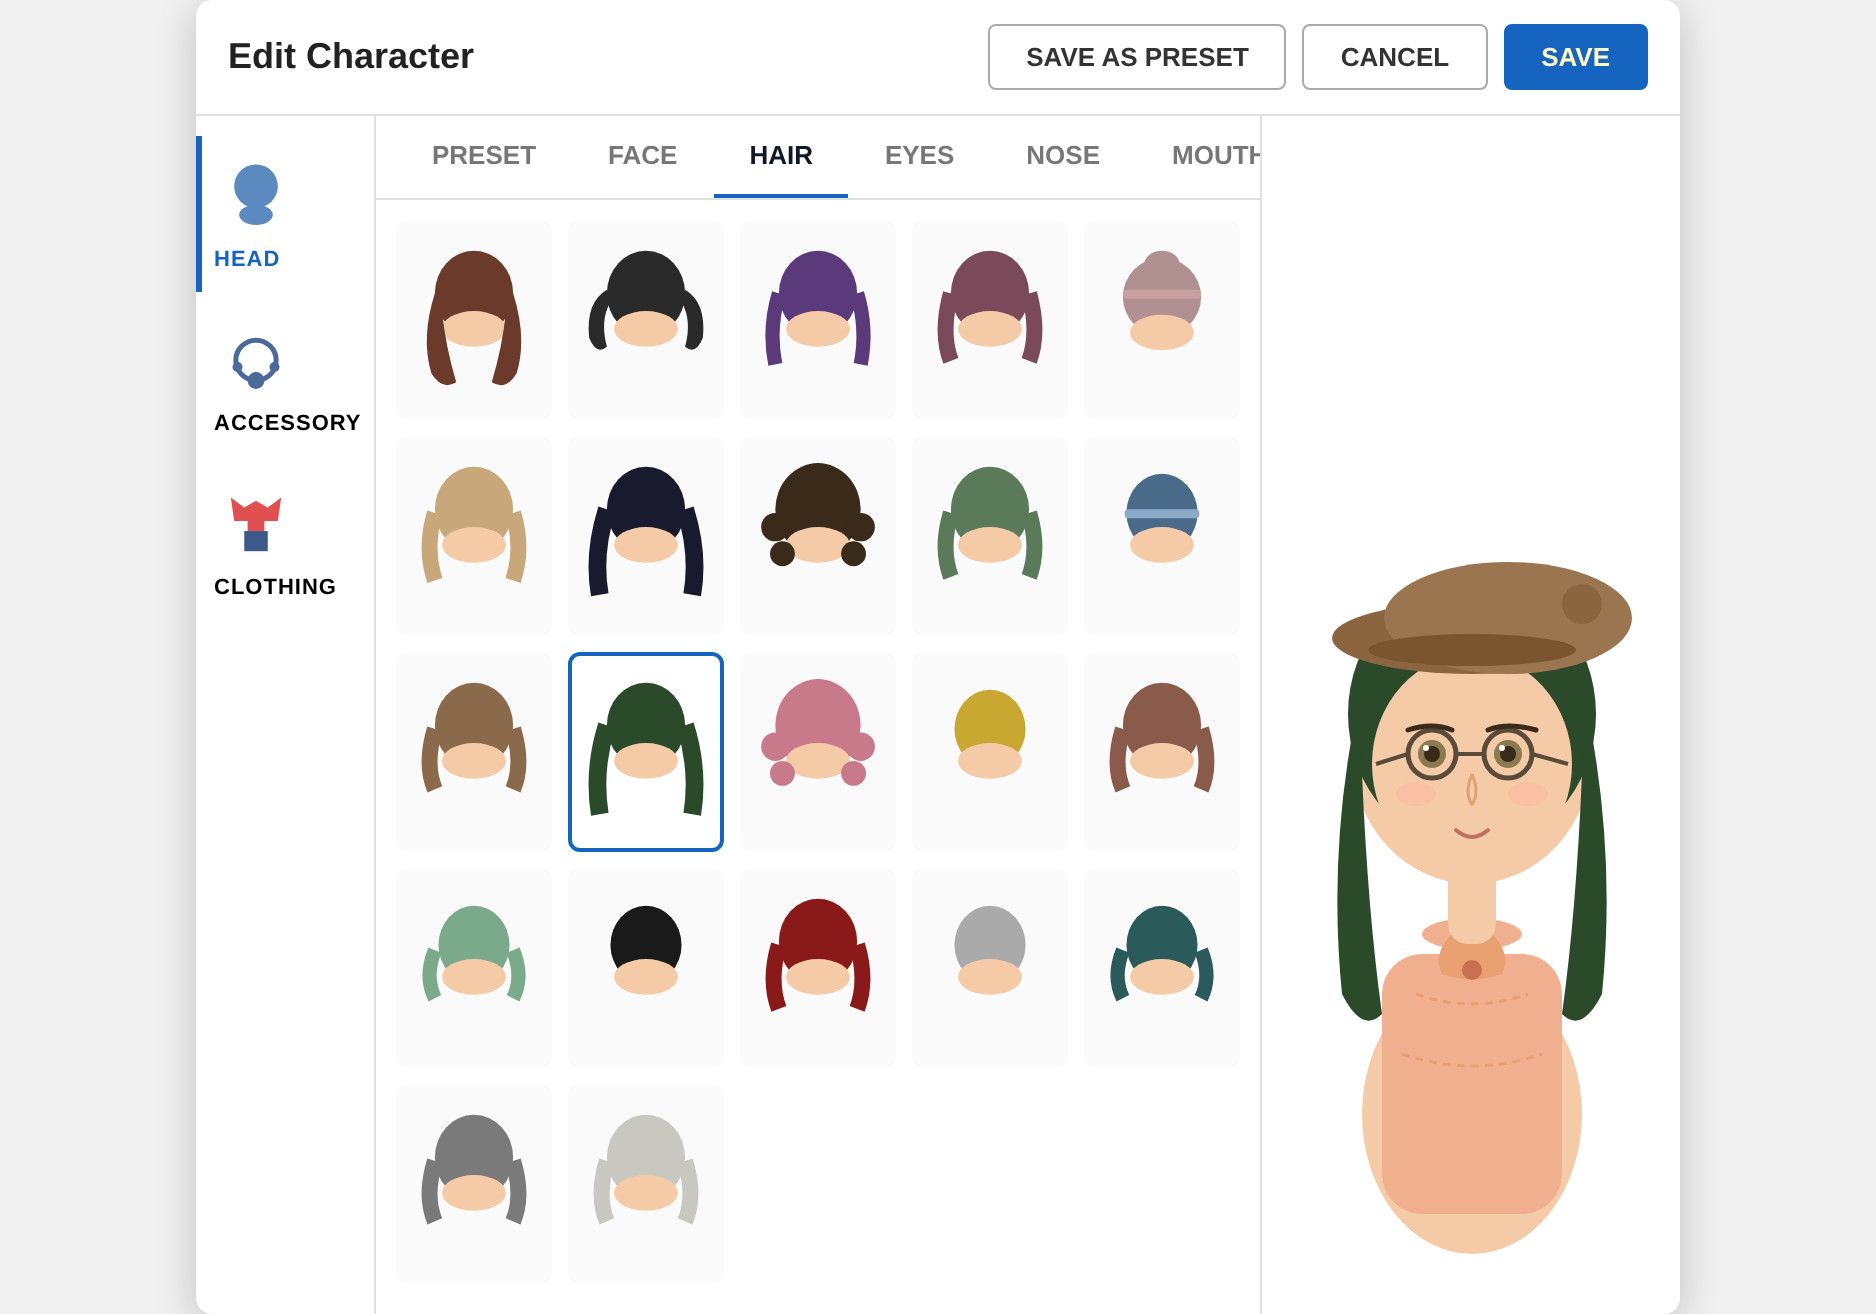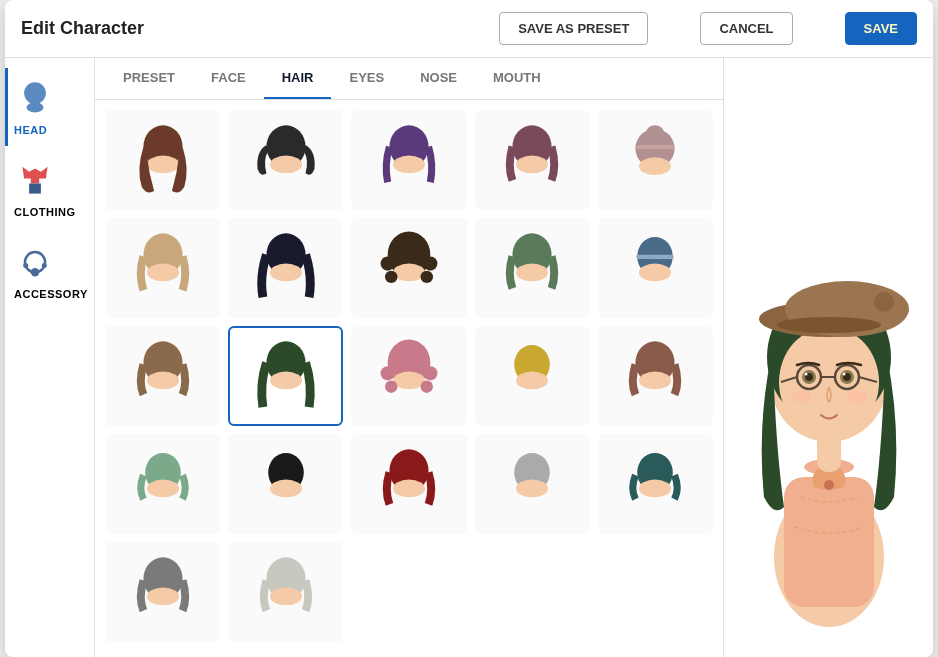--- a/index.html
+++ b/index.html
@@ -8,21 +8,21 @@
       background: #f0f0f0;
       display: flex;
       justify-content: center;
       align-items: center;
       min-height: 100vh;
     }
     .modal {
       background: #fff;
       border-radius: 8px;
       box-shadow: 0 4px 20px rgba(0,0,0,0.2);
-      width: 928px;
+      width: 742px;
       height: 657px;
       display: flex;
       flex-direction: column;
       overflow: hidden;
     }
     .modal-header {
       display: flex;
       align-items: center;
       justify-content: space-between;
       padding: 12px 16px;
@@ -39,21 +39,20 @@
     }
     .btn {
       padding: 8px 18px;
       border-radius: 4px;
       font-size: 13px;
       font-weight: bold;
       cursor: pointer;
       border: 1px solid #ccc;
       background: #fff;
       color: #333;
-      margin-left: 44px;
     }
     .btn-outline {
       border: 1px solid #aaa;
       background: #fff;
       color: #333;
     }
     .btn-cancel {
       border: 1px solid #aaa;
       background: #fff;
       color: #333;
@@ -195,35 +194,35 @@
 
           <circle cx="25" cy="18" r="13" fill="#5a8abf"></circle>
           <ellipse cx="25" cy="35" rx="10" ry="6" fill="#5a8abf"></ellipse>
         </svg>
         <span class="sidebar-label">HEAD</span>
       </div>
 
       <div class="sidebar-item">
         <svg class="sidebar-icon" viewBox="0 0 50 50">
 
-          <path d="M10,8 L18,14 L25,10 L32,14 L40,8 L38,22 L30,22 L30,28 L20,28 L20,22 L12,22 Z" fill="#e05050"></path>
-          <rect x="18" y="28" width="14" height="12" fill="#3a5a8a"></rect>
-        </svg>
-        <span class="sidebar-label">CLOTHING</span>
-      </div>
-
-      <div class="sidebar-item">
-        <svg class="sidebar-icon" viewBox="0 0 50 50">
-
           <circle cx="25" cy="24" r="12" fill="none" stroke="#4a6a9a" stroke-width="3"></circle>
           <circle cx="25" cy="36" r="5" fill="#4a6a9a"></circle>
           <circle cx="14" cy="28" r="3" fill="#4a6a9a"></circle>
           <circle cx="36" cy="28" r="3" fill="#4a6a9a"></circle>
         </svg>
         <span class="sidebar-label">ACCESSORY</span>
+      </div>
+
+      <div class="sidebar-item">
+        <svg class="sidebar-icon" viewBox="0 0 50 50">
+
+          <path d="M10,8 L18,14 L25,10 L32,14 L40,8 L38,22 L30,22 L30,28 L20,28 L20,22 L12,22 Z" fill="#e05050"></path>
+          <rect x="18" y="28" width="14" height="12" fill="#3a5a8a"></rect>
+        </svg>
+        <span class="sidebar-label">CLOTHING</span>
       </div>
     </div>
 
     <div class="center-area">
 
       <div class="tab-bar">
         <div class="tab">PRESET</div>
         <div class="tab">FACE</div>
         <div class="tab active">HAIR</div>
         <div class="tab">EYES</div>

